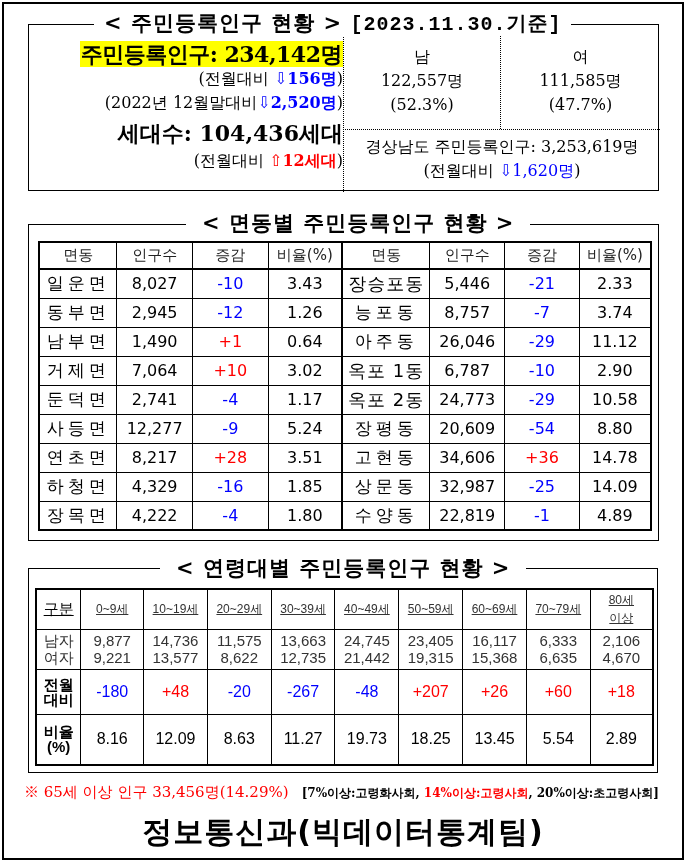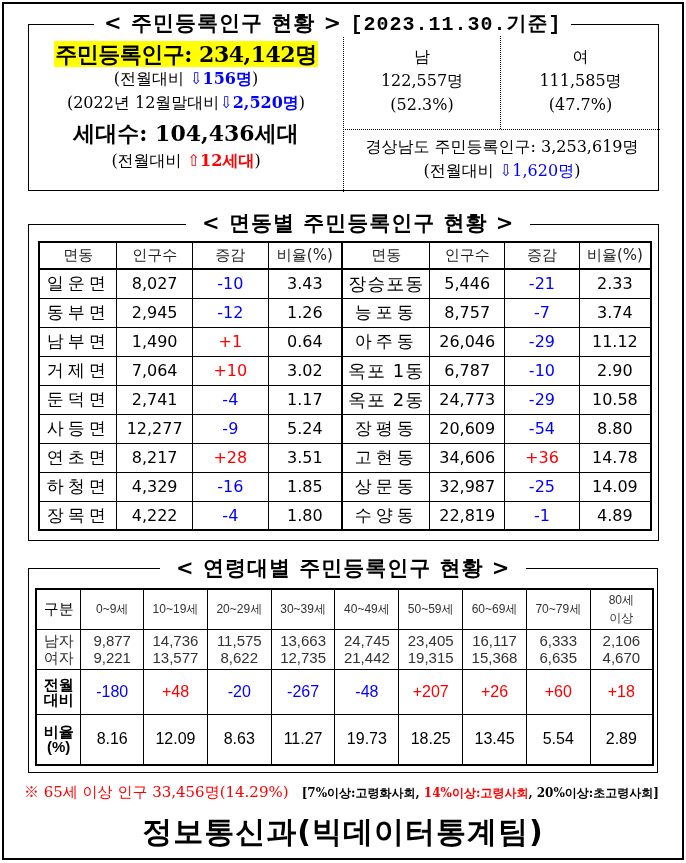--- a/index.html
+++ b/index.html
@@ -7,21 +7,21 @@
   body { position: relative; font-family: "DejaVu Serif", "Liberation Serif", serif; color: #000; }
   .outer { position: absolute; left: 2px; top: 2px; width: 682px; height: 858px; border: 2px solid #000; }
 
   .box { position: absolute; border: 1px solid #000; }
   .sec-title { position: absolute; background: #fff; padding: 0 10px; font-family: "DejaVu Sans", sans-serif; font-weight: bold; white-space: nowrap; text-align: center; letter-spacing: 1px; }
 
   
   #box1 { left: 28px; top: 24px; width: 631px; height: 167px; }
   #title1 { left: 94px; top: 10px; font-size: 21px; height: 26px; line-height: 26px; }
   #title1 .date { font-family: "Liberation Mono", "DejaVu Sans Mono", monospace; font-size: 20px; }
-  .s1-left { position: absolute; left: 0; top: 0; width: 314px; height: 167px; text-align: center; }
+  .s1-left { position: absolute; left: 0; top: 0; width: 314px; height: 167px; text-align: right; }
   .hl { display: inline-block; background: #ffff00; font-size: 22px; font-weight: bold; padding: 0 1px; line-height: 26px; margin-top: 16px; letter-spacing: -0.5px; }
   .line { font-size: 16px; line-height: 24px; white-space: nowrap; }
   .blue { color: #0000ff; }
   .red { color: #ff0000; }
   .big { font-size: 22px; font-weight: bold; line-height: 32px; margin-top: 2px; }
   .dv { position: absolute; border-left: 1px dotted #000; }
   .dh { position: absolute; border-top: 1px dotted #000; }
   .cell { position: absolute; text-align: center; font-size: 16px; line-height: 24px; }
 
   
@@ -35,21 +35,21 @@
   #t2 tr.hdr th { border-bottom: 2px solid #000; }
   #t2 td.name { letter-spacing: 4px; font-size: 17px; }
   #t2 td.name2 { font-size: 18px; letter-spacing: 1px; }
   #t2 .sep { border-right: 2px solid #000; }
 
   
   #box3 { left: 28px; top: 568px; width: 630px; height: 205px; }
   #title3 { left: 160px; top: 553px; font-size: 21px; height: 30px; line-height: 30px; padding: 0 16px; }
   #t3 { left: 35px; top: 588px; width: 619px; border: 2px solid #000; font-family: "Liberation Sans", "DejaVu Sans", sans-serif; }
   #t3 th, #t3 td { border: 1px solid #000; text-align: center; }
-  #t3 th { font-weight: normal; font-size: 12px; color: #333; height: 40px; line-height: 18px; }
+  #t3 th { font-weight: normal; font-size: 12px; color: #333; height: 40px; line-height: 18px; text-decoration: underline; }
   #t3 th.lbl { font-size: 15px; color: #000; }
   #t3 td { font-size: 16px; }
   #t3 td.lbl { font-size: 15px; line-height: 15px; padding: 0 2px; }
   #t3 tr.total td { font-weight: bold; height: 36px; border-bottom: none; vertical-align: bottom; padding-bottom: 2px; }
   #t3 tr.total td.lbl { font-weight: bold; }
   #t3 tr.mf td { height: 40px; border-top: none; font-size: 15px; color: #333; line-height: 17px; vertical-align: top; padding-top: 2px; }
   #t3 tr.chg td { height: 45px; }
   #t3 tr.chg td.lbl, #t3 tr.ratio td.lbl { font-weight: bold; color: #000; }
   #t3 tr.ratio td { height: 51px; }
 

